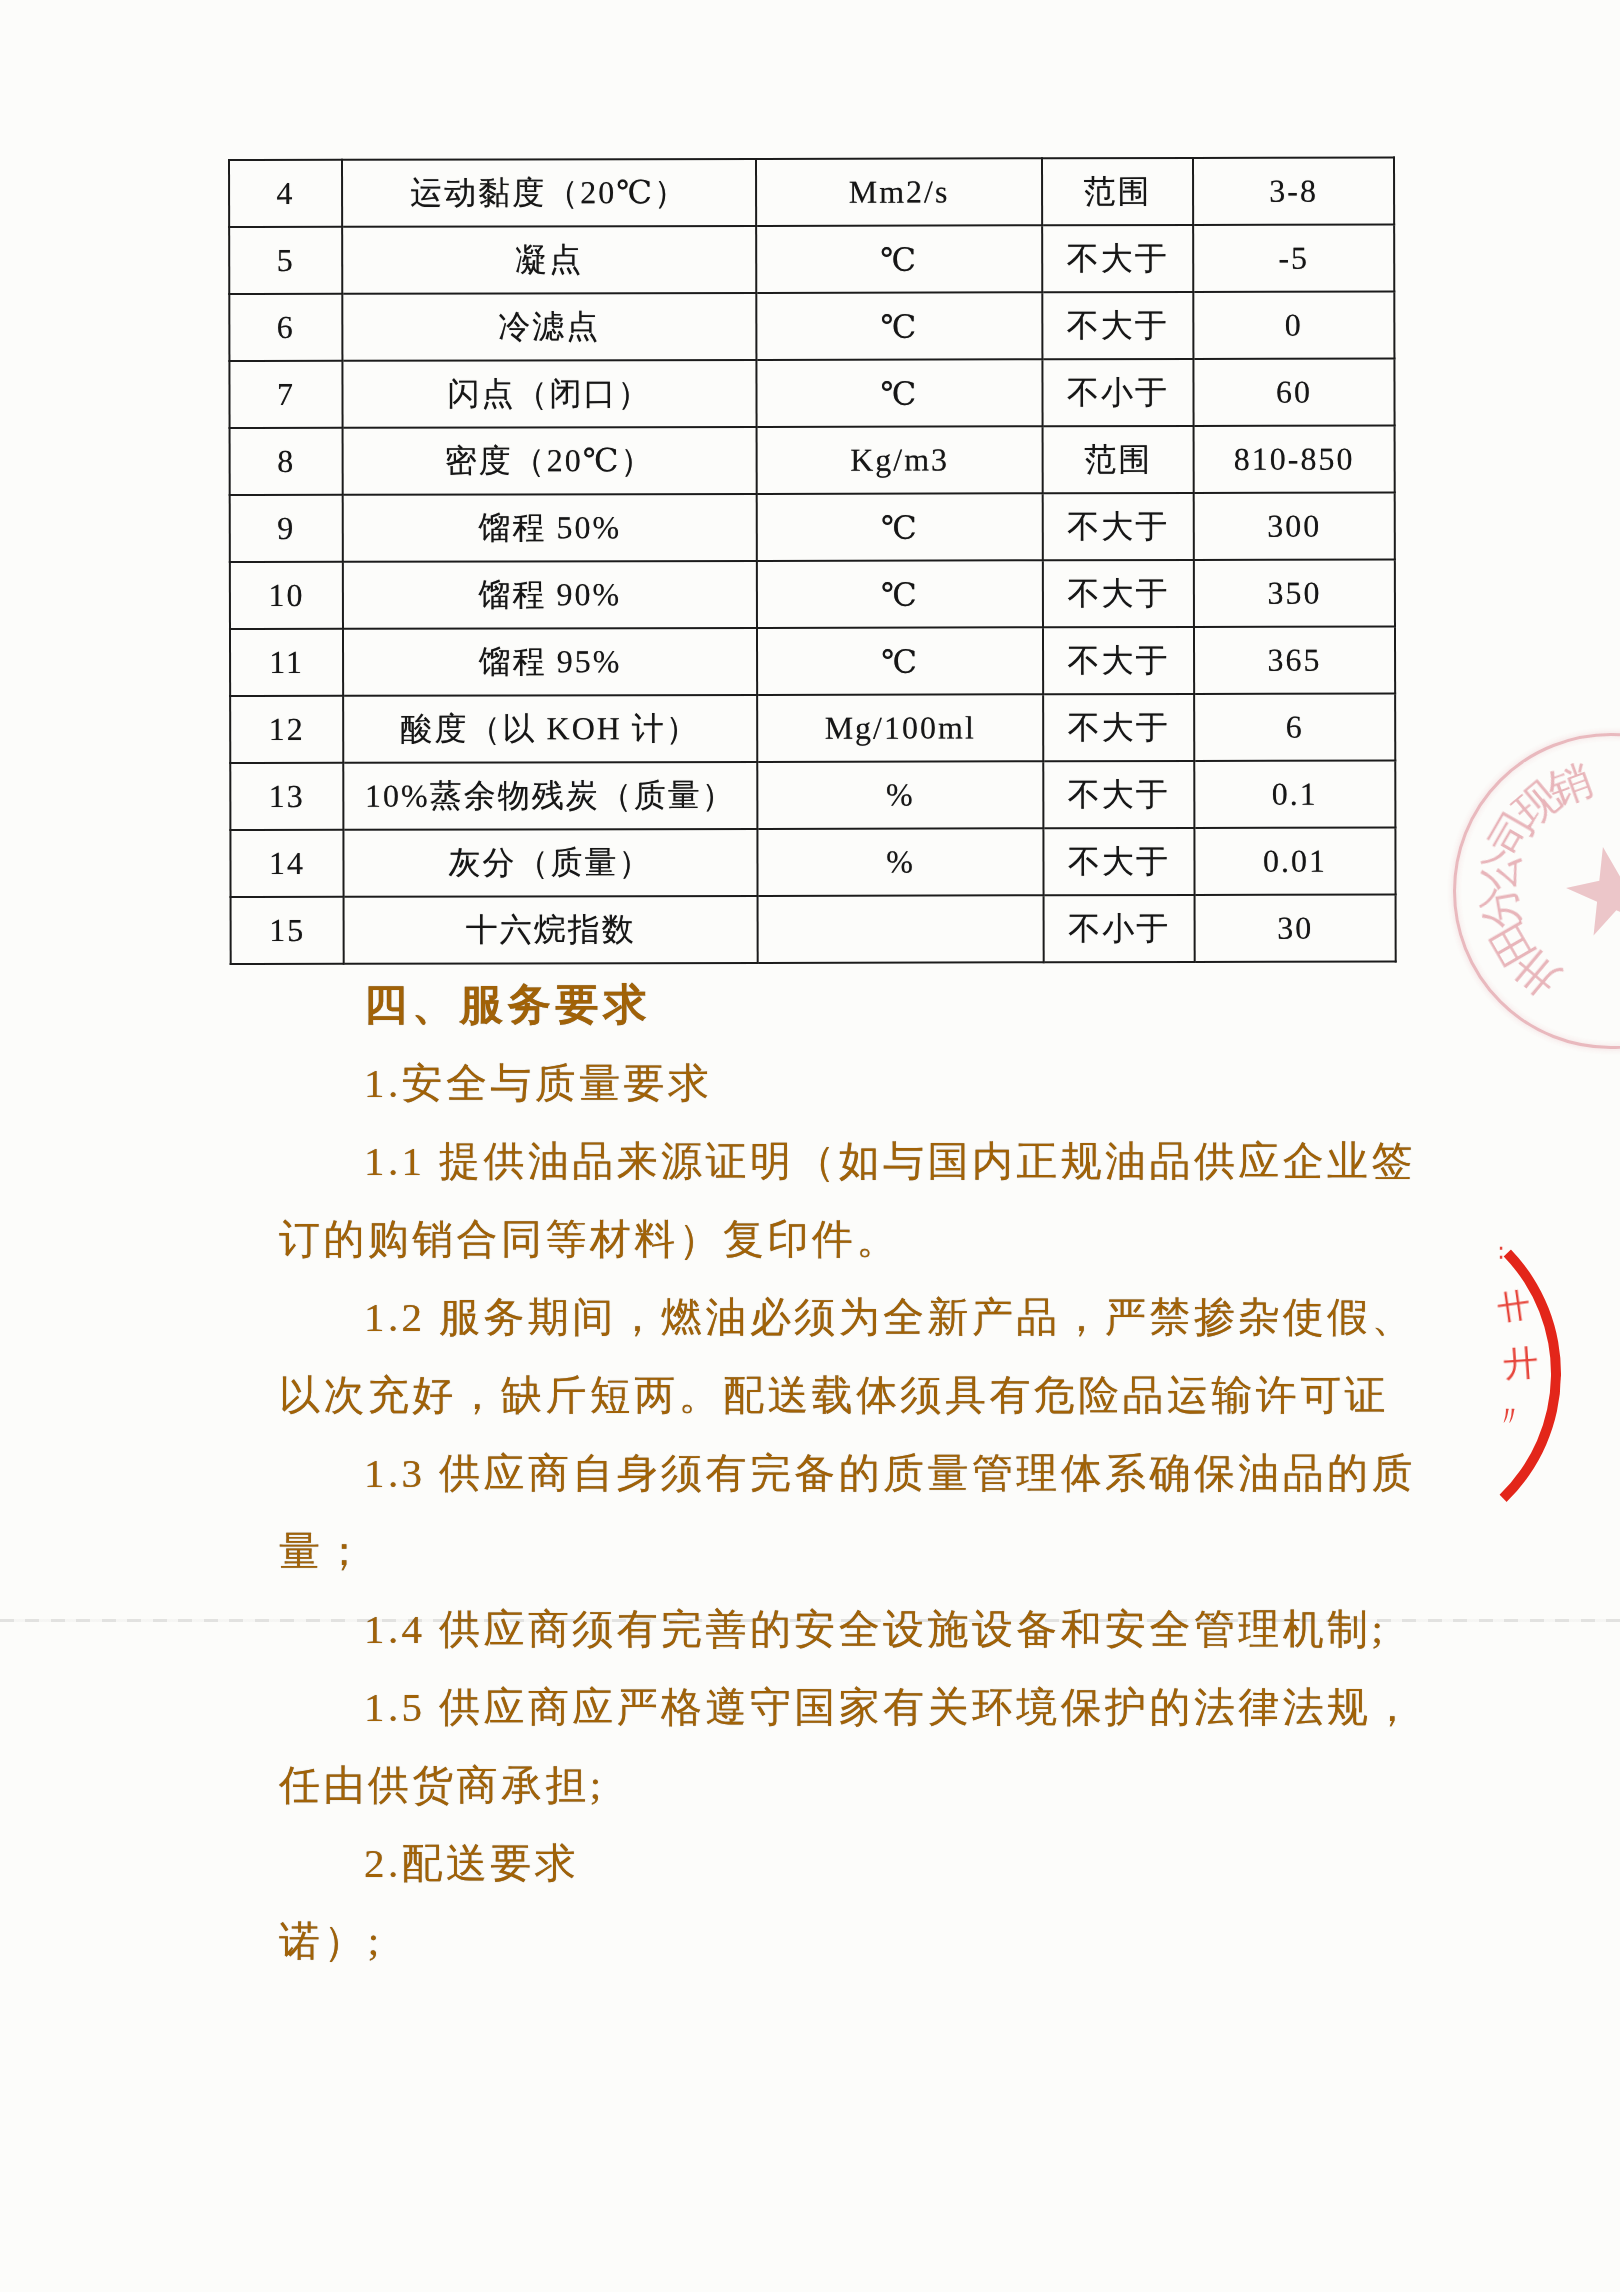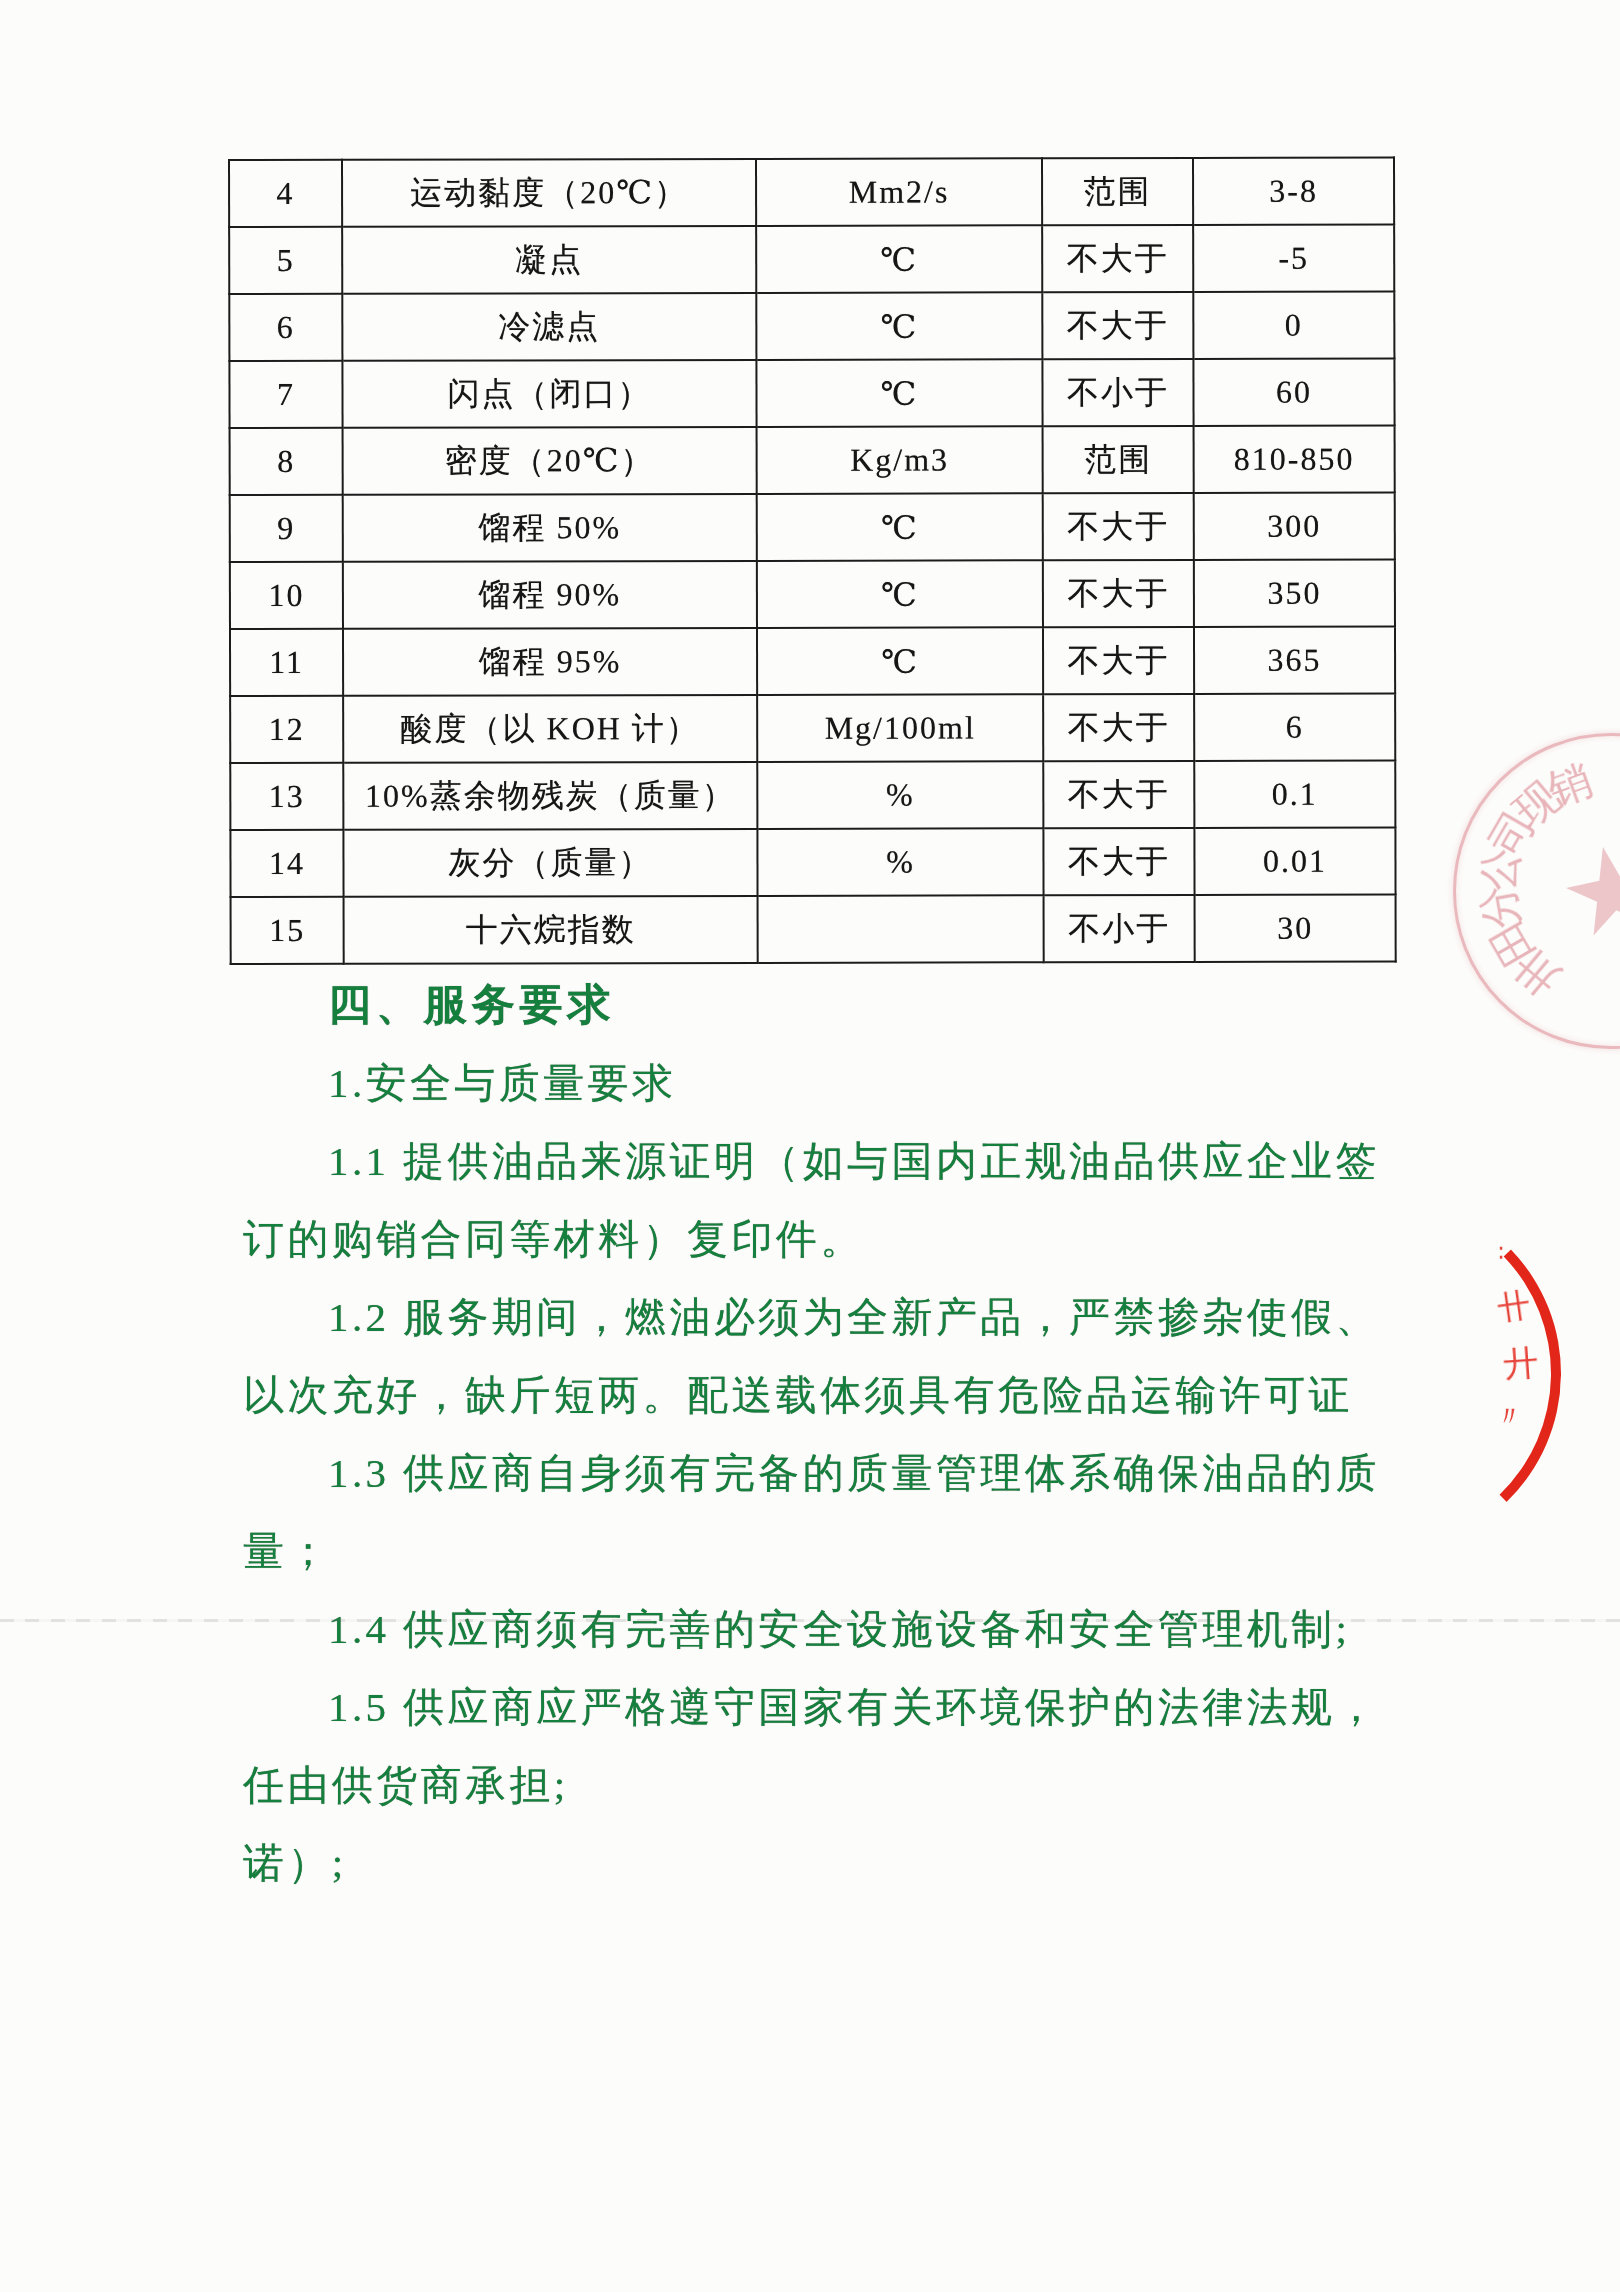--- a/index.html
+++ b/index.html
@@ -26,22 +26,23 @@
     color:#161616;
     text-shadow:0 0 0.7px rgba(0,0,0,.55);
     overflow:hidden;white-space:nowrap;
   }
   
   .body-text{position:absolute;left:243px;top:966px;width:1186px;}
   .body-text .line{
     height:78px;line-height:78px;
     font-size:41px;letter-spacing:3.4px;
     white-space:nowrap;
-    color:#15803d;
+    color:#a16207;
     text-shadow:0 0 0.8px rgba(0,0,0,.5);
+    margin-left:36px;
   }
   .body-text .line.indent{padding-left:85px;}
   .body-text .line.heading{font-weight:bold;font-size:43px;letter-spacing:4.9px;}
   
   .seal-layer{position:absolute;left:0;top:0;width:100%;height:100%;pointer-events:none;}
   .seal-ring{
     position:absolute;left:1453px;top:733px;width:310px;height:310px;
     border:3.9px solid var(--seal-color,rgba(201,74,90,.5));
     border-radius:50%;
     box-shadow:0 0 5.9px rgba(201,74,90,.25), inset 0 0 5.9px rgba(201,74,90,.2);
@@ -201,20 +202,21 @@
       <div class="line indent">1.安全与质量要求</div>
       <div class="line indent">1.1 提供油品来源证明（如与国内正规油品供应企业签</div>
       <div class="line">订的购销合同等材料）复印件。</div>
       <div class="line indent">1.2 服务期间，燃油必须为全新产品，严禁掺杂使假、</div>
       <div class="line">以次充好，缺斤短两。配送载体须具有危险品运输许可证</div>
       <div class="line indent">1.3 供应商自身须有完备的质量管理体系确保油品的质</div>
       <div class="line">量；</div>
       <div class="line indent">1.4 供应商须有完善的安全设施设备和安全管理机制;</div>
       <div class="line indent">1.5 供应商应严格遵守国家有关环境保护的法律法规，</div>
       <div class="line">任由供货商承担;</div>
+      <div class="line indent">2.配送要求</div>
       <div class="line">诺）;</div>
     </div>
 
   <div class="seal-layer">
     <div class="seal-ring"></div>
     <div class="seal-star">★</div>
     <div>
         <span class="seal-ch" style="left: 1570px; top: 785px; transform: translate(-50%, -50%) rotate(-20deg);">销</span>
         <span class="seal-ch" style="left: 1537px; top: 804px; transform: translate(-50%, -50%) rotate(-40deg);">现</span>
         <span class="seal-ch" style="left: 1512px; top: 833px; transform: translate(-50%, -50%) rotate(-60deg);">司</span>

